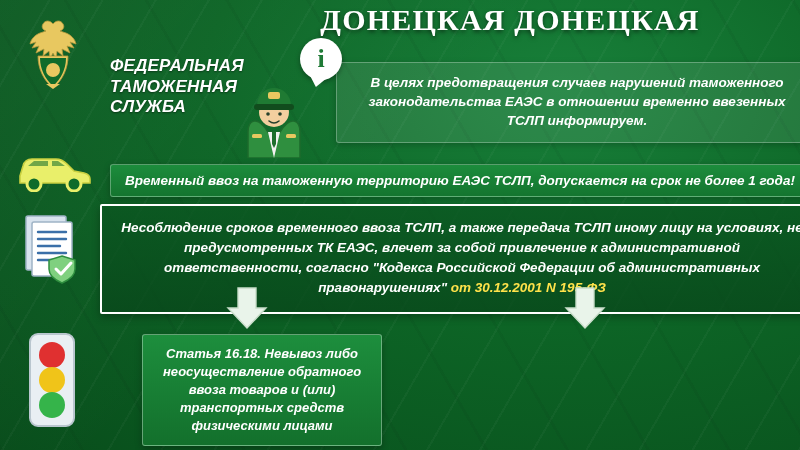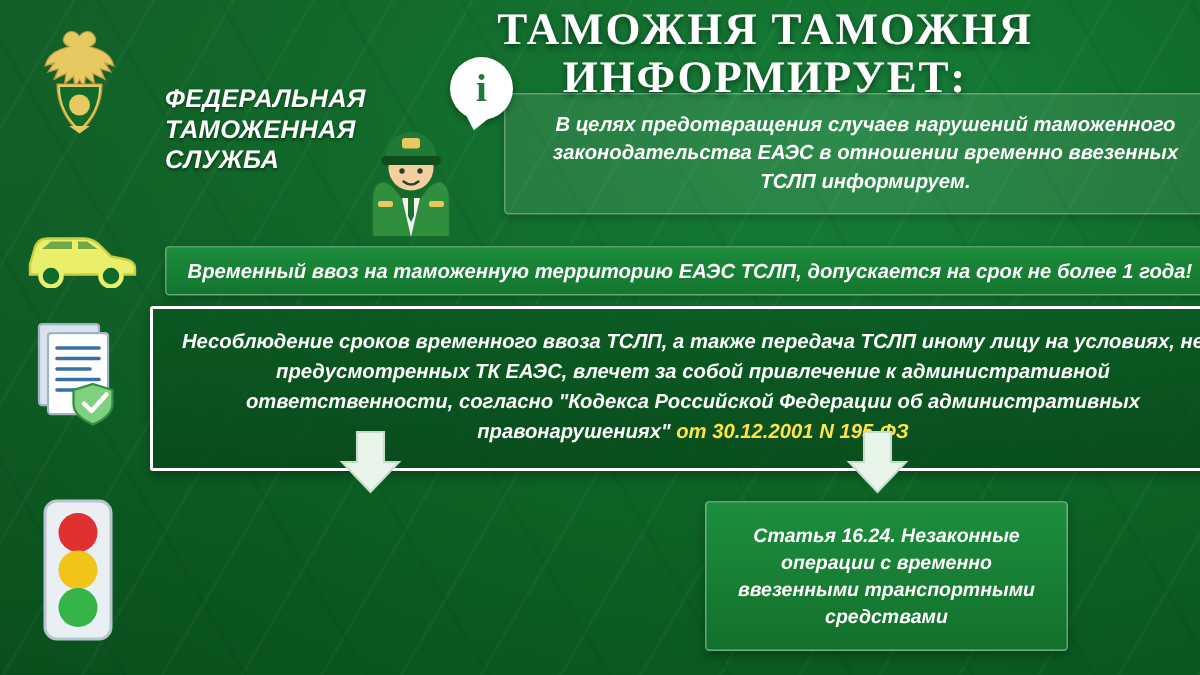--- a/index.html
+++ b/index.html
@@ -278,22 +278,21 @@
       <rect x="4" y="2" width="44" height="92" rx="8" fill="#e9eff3" stroke="#b9c6ce" stroke-width="2"></rect>
       <circle cx="26" cy="23" r="13" fill="#e03030"></circle>
       <circle cx="26" cy="48" r="13" fill="#f0c419"></circle>
       <circle cx="26" cy="73" r="13" fill="#35b44a"></circle>
     </svg>
   </div>
 
   <div class="fts-text">ФЕДЕРАЛЬНАЯ ТАМОЖЕННАЯ СЛУЖБА</div>
 
   <div class="header">
-    <div class="line">ТАМОЖНЯ ТАМОЖНЯ</div>
-    <div class="line">ИНФОРМИРУЕТ:</div>
+    <div class="line">ДОНЕЦКАЯ ДОНЕЦКАЯ</div>
   </div>
 
   <svg class="inspector" viewBox="0 0 96 96">
 
     <path d="M16 96 l0 -26 c0 -11 9 -18 20 0 l12 0 c11 -18 20 -11 20 0 l0 26 z" fill="#2f8f3f" stroke="#1d6b2c" stroke-width="1.5"></path>
     <path d="M36 70 l12 0 l-6 26 z" fill="#f2f2f2"></path>
     <path d="M40 70 l4 0 l0 12 l-2 4 l-2 -4 z" fill="#1e6f2e"></path>
 
     <circle cx="42" cy="50" r="15" fill="#f3cf9f"></circle>
 
@@ -323,17 +322,17 @@
     <span class="hl">от 30.12.2001 N 195-ФЗ</span>
   </div>
 
   <svg class="arrow arrow-left" viewBox="0 0 46 44">
     <path d="M14 2 l18 0 l0 20 l10 0 l-19 20 l-19 -20 l10 0 z" fill="#e9f4ea" stroke="#c8ddc9" stroke-width="1.4"></path>
   </svg>
   <svg class="arrow arrow-right" viewBox="0 0 46 44">
     <path d="M14 2 l18 0 l0 20 l10 0 l-19 20 l-19 -20 l10 0 z" fill="#e9f4ea" stroke="#c8ddc9" stroke-width="1.4"></path>
   </svg>
 
-  <div class="box box-right">
-    <div class="box-inner">Статья 16.24. Незаконные операции с временно ввезенными транспортными средствами</div>
+  <div class="box box-left">
+    <div class="box-inner">Статья 16.18. Невывоз либо неосуществление обратного ввоза товаров и (или) транспортных средств физическими лицами</div>
   </div>
 
 </div>
 
 </body></html>

